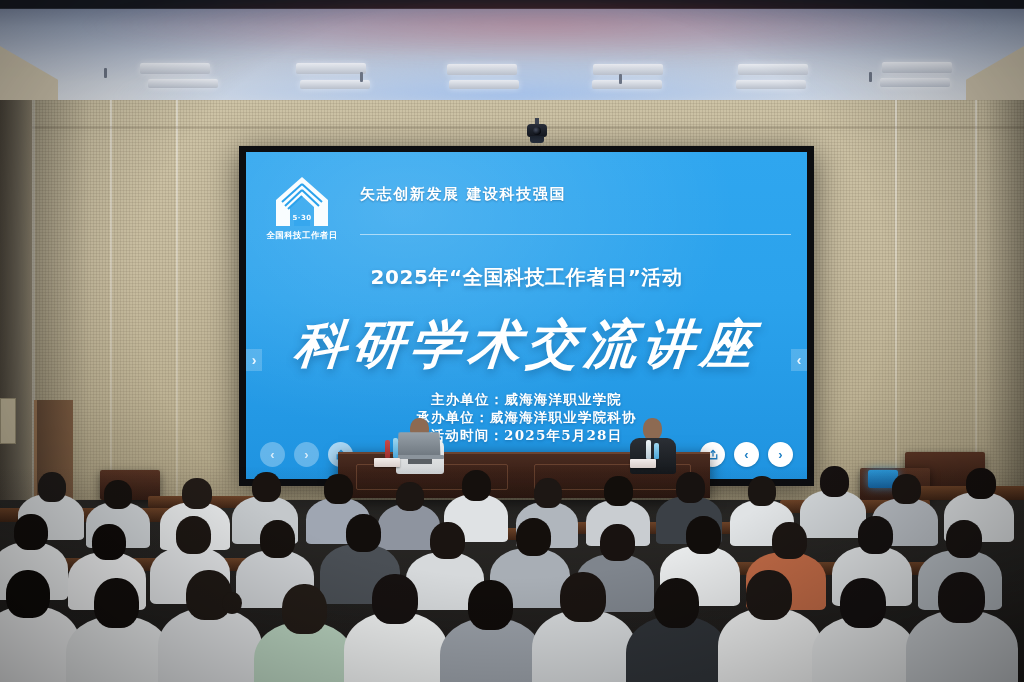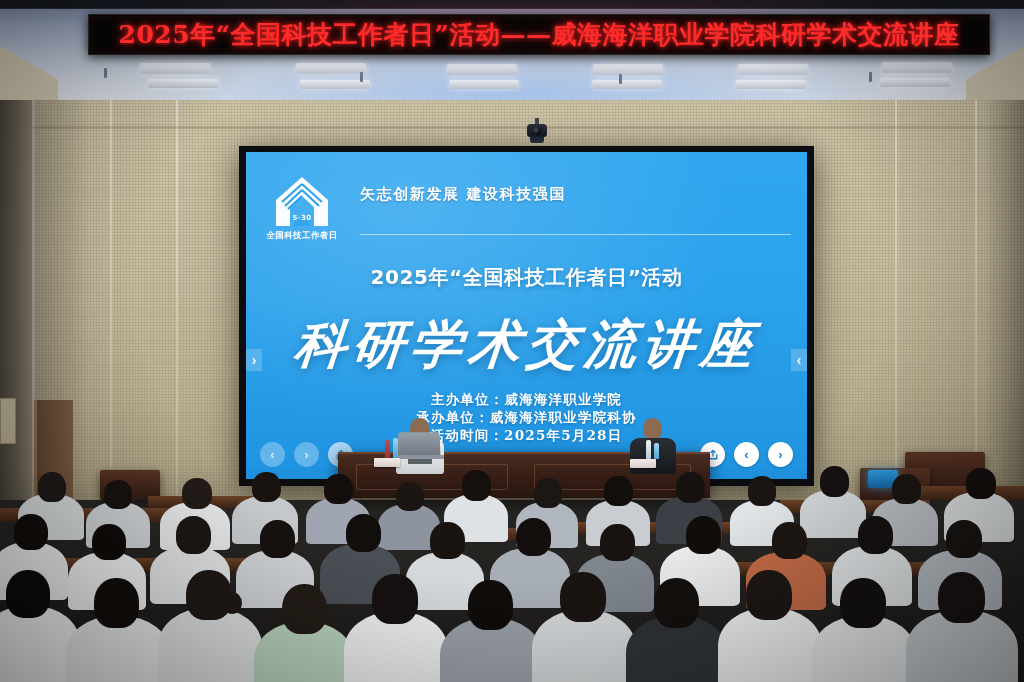--- a/index.html
+++ b/index.html
@@ -327,23 +327,20 @@
     <div class="wall-seam" style="left:975px;"></div>
     <div class="wall-band" style="top:126px;"></div>
     <div class="pilaster"></div>
     <div class="pilaster-edge"></div>
     <div class="left-shadow"></div>
     <div class="right-shadow"></div>
     <div class="wall-plate"></div>
     <div class="door-frame"></div>
 
     <div class="led-glow"></div>
-    <div class="led-banner">
-      <div class="led-text">2025年“全国科技工作者日”活动——威海海洋职业学院科研学术交流讲座</div>
-    </div>
 
     <div class="camera">
       <div class="cam-mount"></div>
       <div class="cam-body"></div>
       <div class="cam-lens"></div>
       <div class="cam-base"></div>
     </div>
 
     <div class="screen-bezel"></div>
     <div class="screen">

